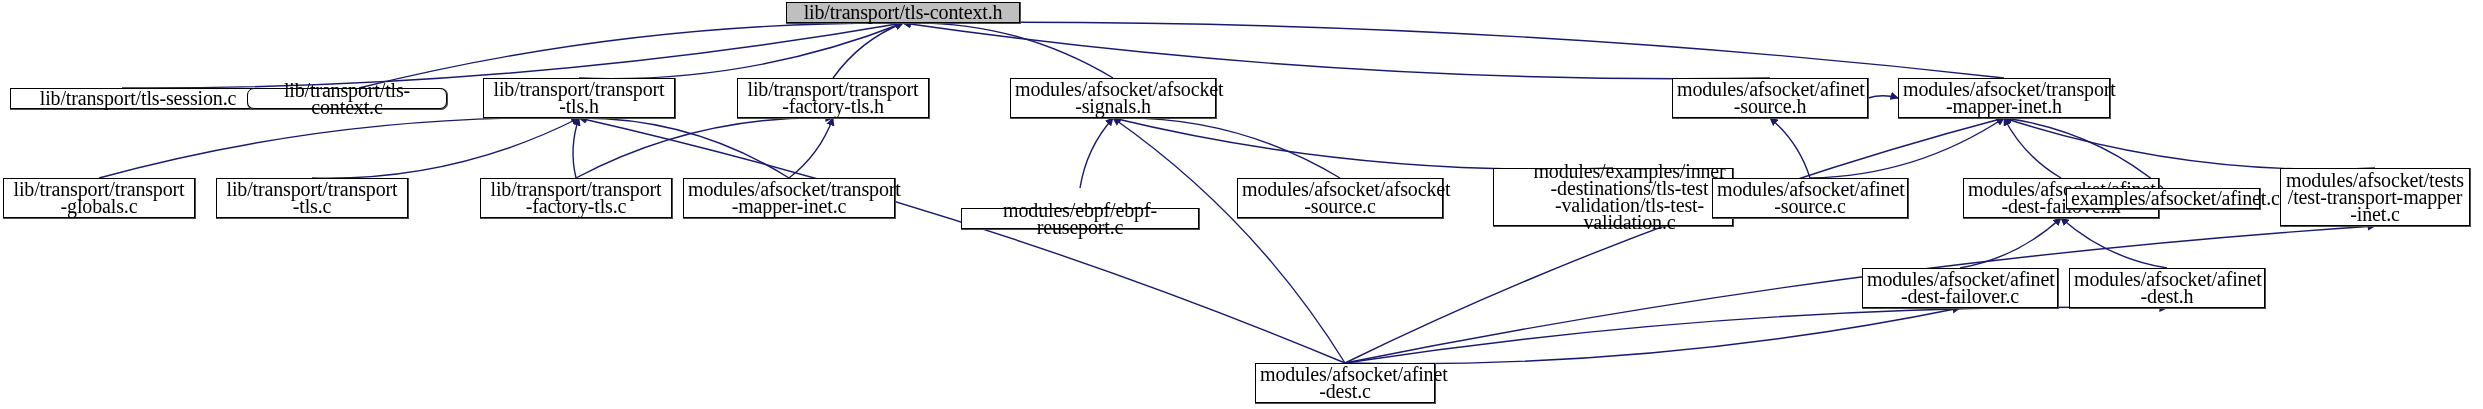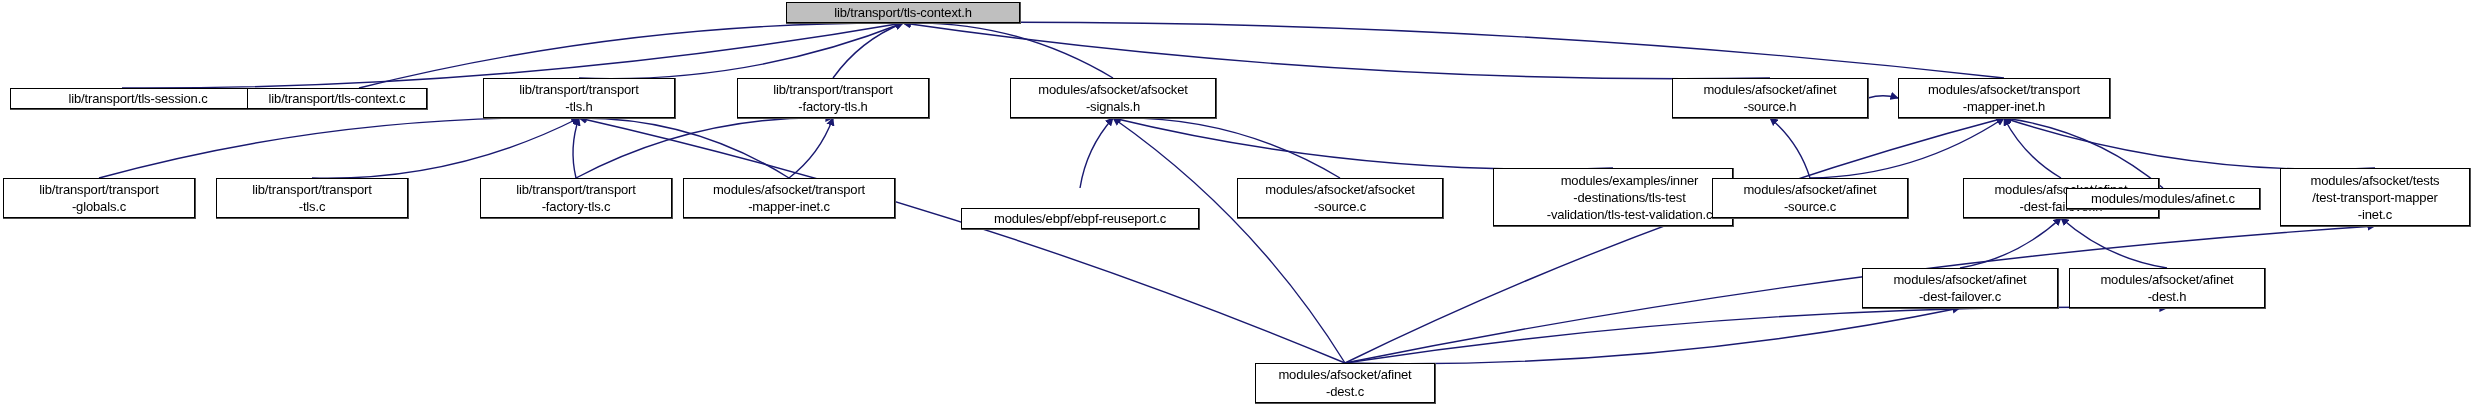--- a/index.html
+++ b/index.html
@@ -26,26 +26,27 @@
   .node {
     position: absolute;
     box-sizing: border-box;
     display: flex;
     align-items: center;
     justify-content: center;
     text-align: center;
     border: 1px solid #000000;
     background: #ffffff;
     color: #000000;
-    font-size: 13px;
+    font-size: 20px;
     line-height: 17px;
     letter-spacing: -0.15px;
     white-space: pre-line;
     padding: 0 4px;
     z-index: 3;
+    font-family: Liberation Serif, serif;
   }
   .node.root {
     background: #bfbfbf;
     border-color: #000000;
   }
   .node.thick {
     border-width: 1px;
     box-shadow: 1px 1px 0 0 #4d4d4d, 1px 0 0 0 #4d4d4d, 0 1px 0 0 #4d4d4d;
   }
   .node-label {
@@ -94,21 +95,21 @@
         <path d="M 1345 363 C 1099.1658004911687 260.43374213781567, 838.7258004911686 177.1337421378157, 579 118" marker-end="url(#arrowhead)"></path>
         <path d="M 1345 363 C 1554.5248337275486 260.77912418961023, 1778.5848337275486 177.47912418961027, 2004 118" marker-end="url(#arrowhead)"></path>
         <path d="M 1345 363 C 1284.9952720260947 266.47317097937173, 1206.1152720260945 183.17317097937172, 1113 118" marker-end="url(#arrowhead)"></path>
         <path d="M 1345 363 C 1681.8938537992267 295.1890468117034, 2032.0938537992265 248.60904681170337, 2375 226" marker-end="url(#arrowhead)"></path>
       </g>
   </svg>
 
   <div id="node-layer">
       <div class="node thick root" style="left: 786px; top: 2px; width: 234px; height: 21px;"><span class="node-label">lib/transport/tls-context.h</span></div>
       <div class="node thick" style="left: 10px; top: 88px; width: 256px; height: 21px;"><span class="node-label">lib/transport/tls-session.c</span></div>
-      <div class="node thick" style="left: 247px; top: 88px; width: 180px; height: 21px;"><span class="node-label">lib/transport/tls-context.c</span></div>
+      <div class="node thick" style="left: 247px; top: 88px; width: 200px; height: 21px; border-radius: 7px;"><span class="node-label">lib/transport/tls-context.c</span></div>
       <div class="node thick" style="left: 483px; top: 78px; width: 192px; height: 40px;"><span class="node-label">lib/transport/transport
 -tls.h</span></div>
       <div class="node thick" style="left: 737px; top: 78px; width: 192px; height: 40px;"><span class="node-label">lib/transport/transport
 -factory-tls.h</span></div>
       <div class="node thick" style="left: 1010px; top: 78px; width: 206px; height: 40px;"><span class="node-label">modules/afsocket/afsocket
 -signals.h</span></div>
       <div class="node thick" style="left: 1672px; top: 78px; width: 196px; height: 40px;"><span class="node-label">modules/afsocket/afinet
 -source.h</span></div>
       <div class="node thick" style="left: 1898px; top: 78px; width: 212px; height: 40px;"><span class="node-label">modules/afsocket/transport
 -mapper-inet.h</span></div>
@@ -123,21 +124,21 @@
       <div class="node thick" style="left: 961px; top: 188px; width: 238px; height: 21px; margin-top: 20px;"><span class="node-label">modules/ebpf/ebpf-reuseport.c</span></div>
       <div class="node thick" style="left: 1237px; top: 178px; width: 206px; height: 40px;"><span class="node-label">modules/afsocket/afsocket
 -source.c</span></div>
       <div class="node thick" style="left: 1493px; top: 168px; width: 240px; height: 58px; padding-left: 37px;"><span class="node-label">modules/examples/inner
 -destinations/tls-test
 -validation/tls-test-validation.c</span></div>
       <div class="node thick" style="left: 1712px; top: 178px; width: 196px; height: 40px;"><span class="node-label">modules/afsocket/afinet
 -source.c</span></div>
       <div class="node thick" style="left: 1963px; top: 178px; width: 196px; height: 40px;"><span class="node-label">modules/afsocket/afinet
 -dest-failover.h</span></div>
-      <div class="node thick" style="left: 2066px; top: 188px; width: 194px; height: 21px;"><span class="node-label">modules/modules/afinet.c</span></div>
+      <div class="node thick" style="left: 2066px; top: 188px; width: 194px; height: 21px;"><span class="node-label">examples/afsocket/afinet.c</span></div>
       <div class="node thick" style="left: 2280px; top: 168px; width: 190px; height: 58px; justify-content: flex-end;"><span class="node-label">modules/afsocket/tests
 /test-transport-mapper
 -inet.c</span></div>
       <div class="node thick" style="left: 1862px; top: 268px; width: 196px; height: 40px;"><span class="node-label">modules/afsocket/afinet
 -dest-failover.c</span></div>
       <div class="node thick" style="left: 2069px; top: 268px; width: 196px; height: 40px;"><span class="node-label">modules/afsocket/afinet
 -dest.h</span></div>
       <div class="node thick" style="left: 1255px; top: 363px; width: 180px; height: 40px;"><span class="node-label">modules/afsocket/afinet
 -dest.c</span></div>
     </div>

